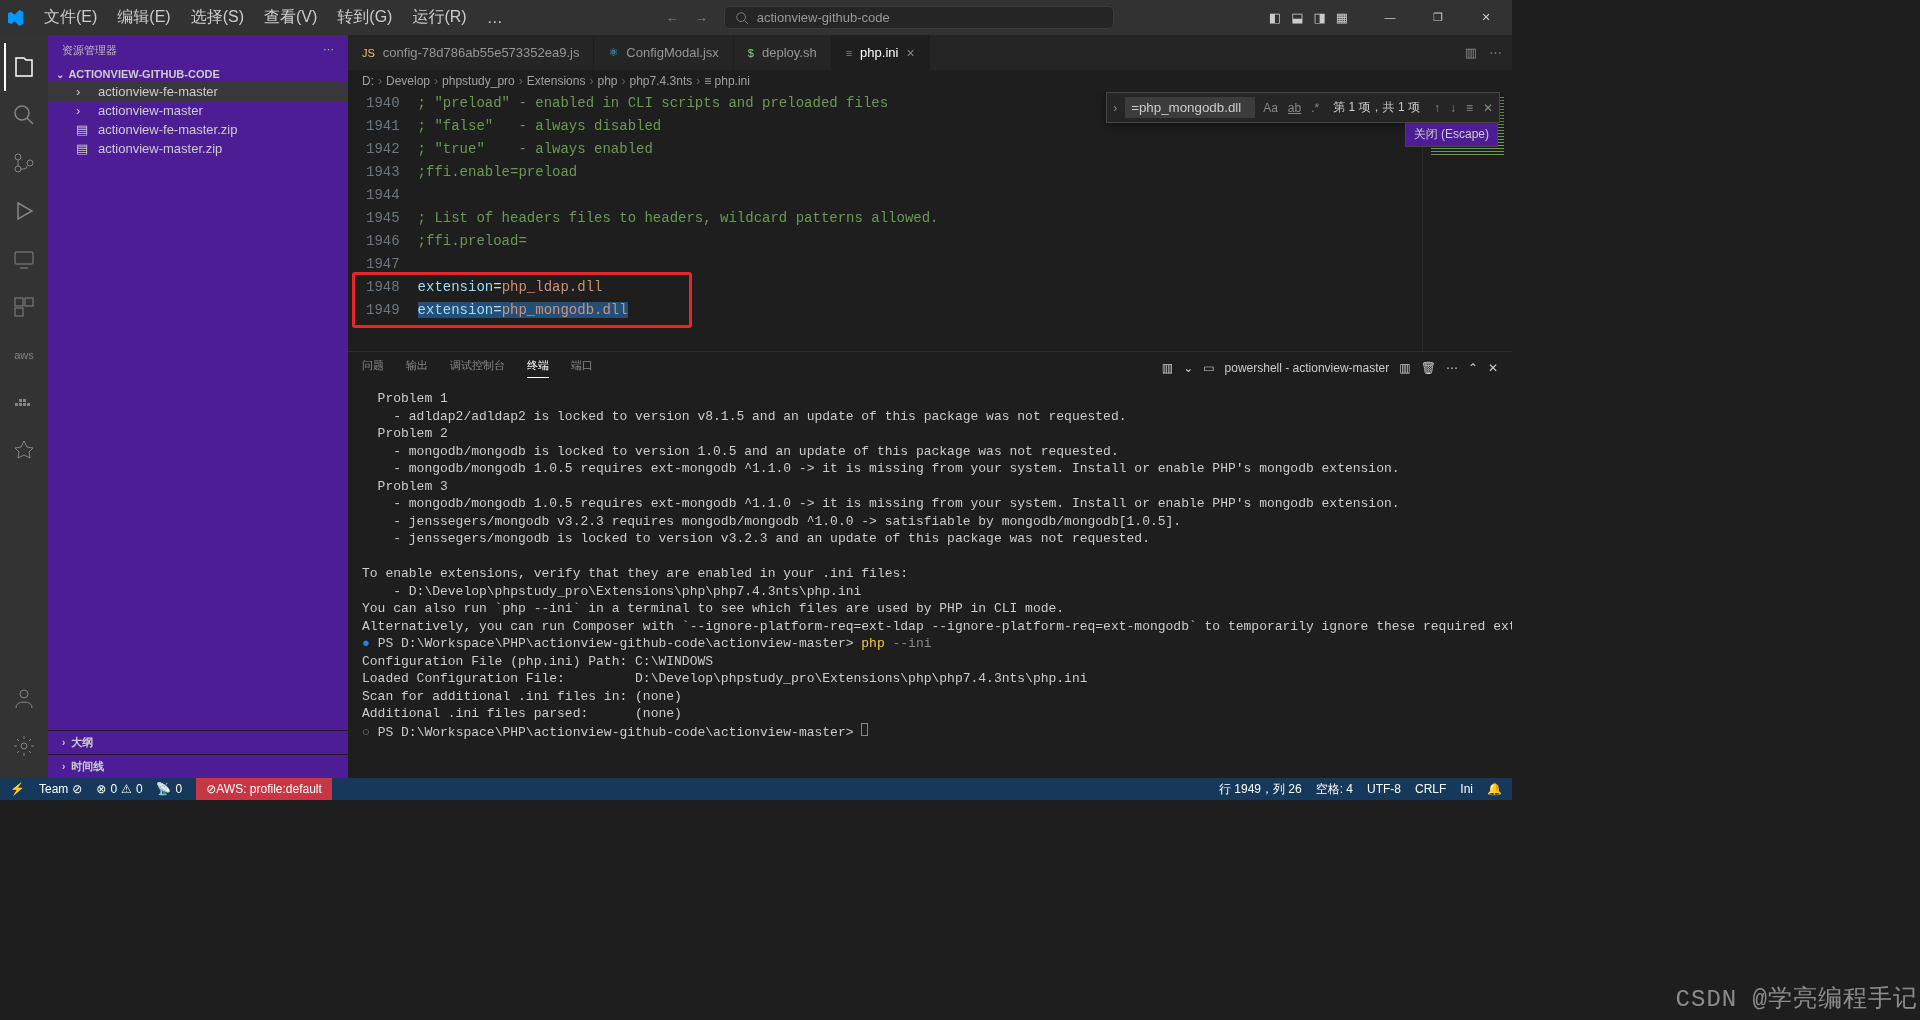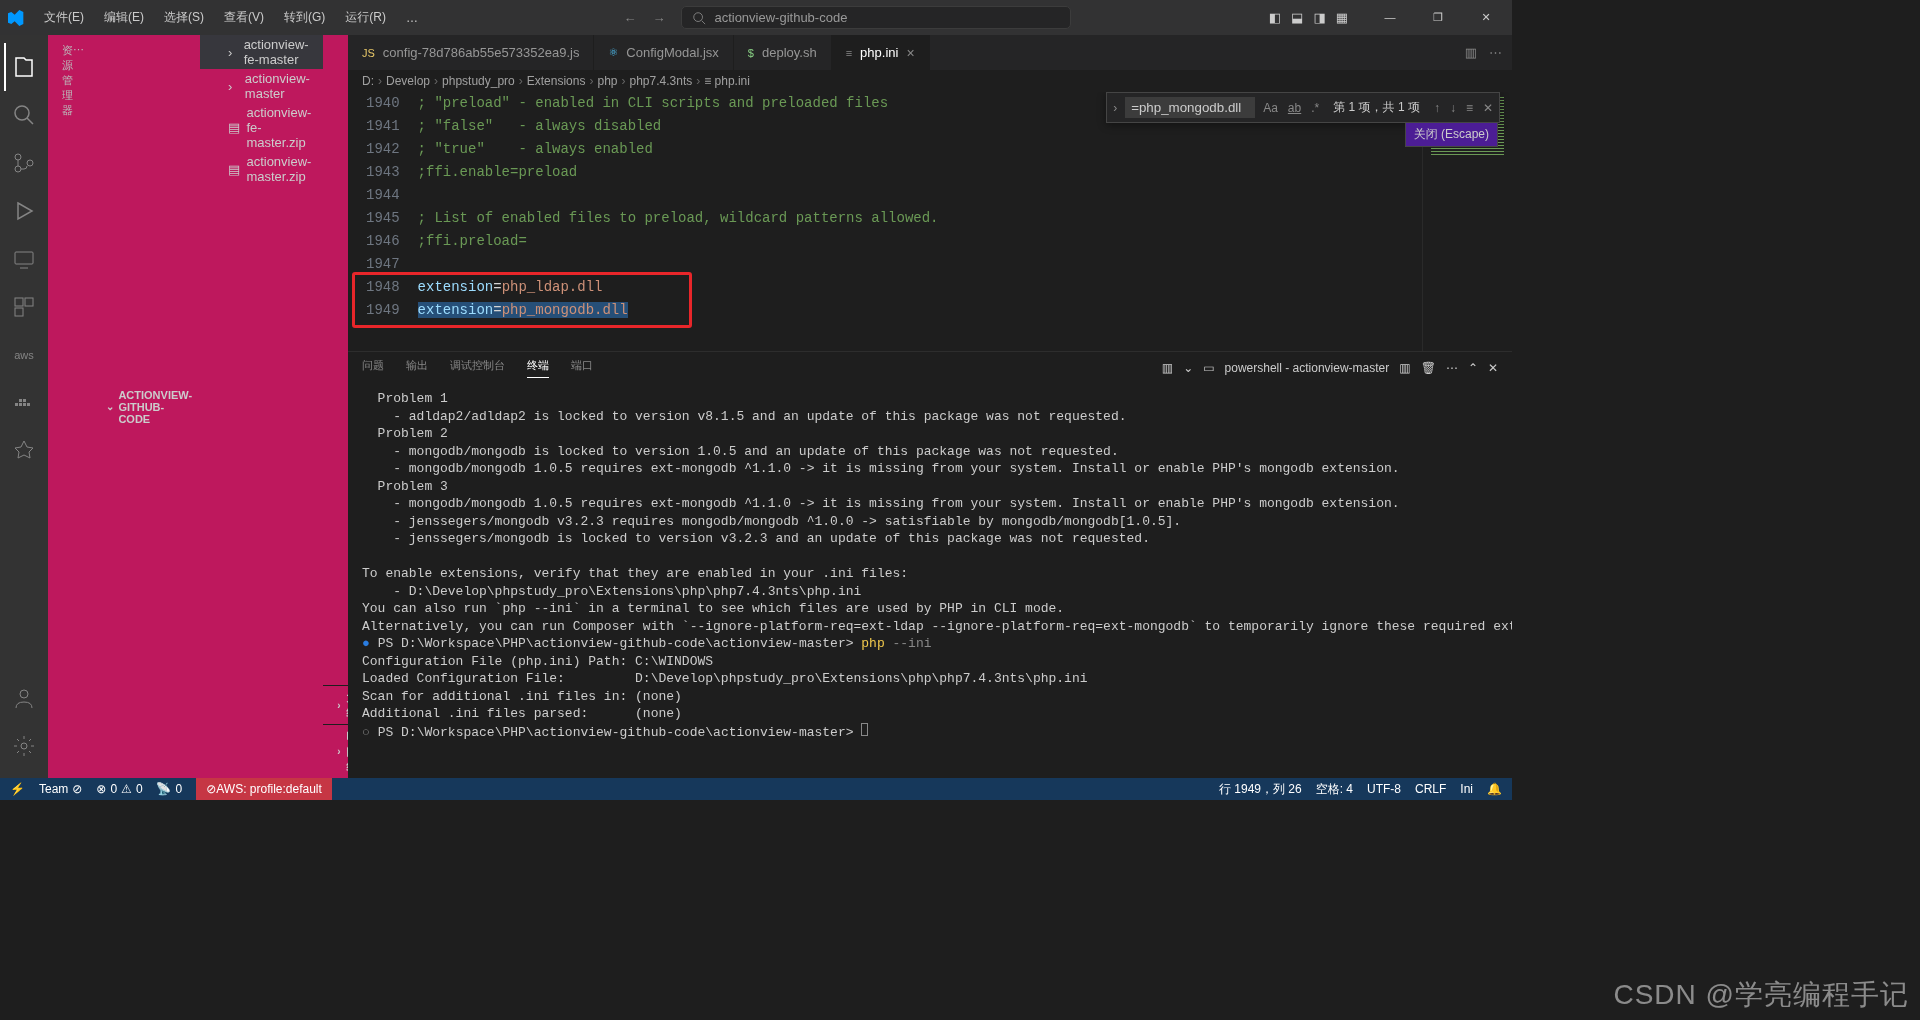--- a/index.html
+++ b/index.html
@@ -14,21 +14,21 @@
 }
 .title-bar {
   height: 35px;
   background: #323233;
   display: flex;
   align-items: center;
   padding: 0 8px;
   gap: 4px;
 }
 .title-bar .logo { width: 16px; height: 16px; margin-right: 8px; }
-.title-bar .menu-item { padding: 4px 8px; font-size: 12px; cursor: pointer; }
+.title-bar .menu-item { padding: 4px 8px; font-size: 16px; cursor: pointer; }
 .title-bar .spacer { flex: 1; }
 .title-bar .nav-arrows { display: flex; gap: 16px; margin-right: 12px; color: #888; }
 .title-bar .search-box {
   background: #252526;
   border: 1px solid #3c3c3c;
   border-radius: 5px;
   padding: 3px 10px;
   width: 390px;
   display: flex;
   align-items: center;
@@ -56,23 +56,23 @@
   position: relative;
 }
 .activity-bar .act-item.active { color: #fff; }
 .activity-bar .act-item.active::before {
   content: ""; position: absolute; left: 0; top: 0; bottom: 0; width: 2px; background: #fff;
 }
 .activity-bar .bottom-acts { margin-top: auto; margin-bottom: 8px; }
 
 .sidebar {
   width: 300px;
-  background: #be185d;
-  display: flex;
-  flex-direction: row;
+  background: #4c1d95;
+  display: flex;
+  flex-direction: column;
 }
 .sidebar-header {
   padding: 8px 14px;
   font-size: 11px;
   color: #bbb;
   display: flex;
   justify-content: space-between;
 }
 .sidebar-section {
   padding: 2px 8px;
@@ -223,21 +223,21 @@
   display: flex;
   align-items: center;
   padding: 0 10px;
   gap: 14px;
   font-size: 12px;
   color: #fff;
 }
 .status-bar .sb-item { display: flex; align-items: center; gap: 4px; }
 .status-bar .aws { background: #c63644; padding: 0 10px; height: 100%; display:flex; align-items:center; }
 .status-bar .sb-right { margin-left: auto; display: flex; gap: 14px; }
-.watermark { position: fixed; bottom: 6px; right: 11px; font-size: 28px; color: rgba(230,230,230,.55); font-family:Liberation Sans, sans-serif; letter-spacing:1px;}
+.watermark { position: fixed; bottom: 6px; right: 2px; font-size: 24px; color: rgba(230,230,230,.55); font-family:Liberation Mono, monospace; letter-spacing:1px;}
 
 svg { display: block; }
 .chev { font-size:10px; color:#ccc;}
 </style>
 </head>
 <body>
 
 <div class="title-bar">
   <svg class="logo" viewBox="0 0 24 24">
       <path fill="#0098ff" d="M23 3L17 0l-7 7-5-4L0 5v14l5 2 5-4 7 7 6-3V3z"></path>
@@ -435,21 +435,21 @@
             <span class="ln">1946</span>
             <span class="ln">1947</span>
             <span class="ln">1948</span>
             <span class="ln">1949</span>
           </div>
         <div class="code" id="code"><span class="comment">; "preload" - enabled in CLI scripts and preloaded files</span>
 <span class="comment">; "false"   - always disabled</span>
 <span class="comment">; "true"    - always enabled</span>
 <span class="comment">;ffi.enable=preload</span>
 
-<span class="comment">; List of enabled files to preload, wildcard patterns allowed.</span>
+<span class="comment">; List of headers files to headers, wildcard patterns allowed.</span>
 <span class="comment">;ffi.preload=</span>
 
 <span class="key">extension</span>=<span class="val">php_ldap.dll</span>
 <span class="selected-line"><span class="key">extension</span>=<span class="val">php_mongodb.dll</span></span>
 </div>
       </div>
       <div class="highlight-box"></div>
       <div class="minimap">
         <div class="minimap-lines">
             <div></div>

